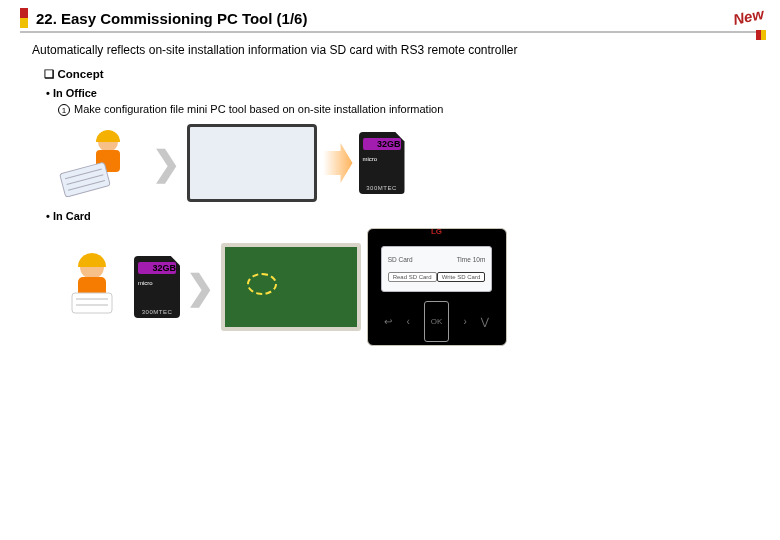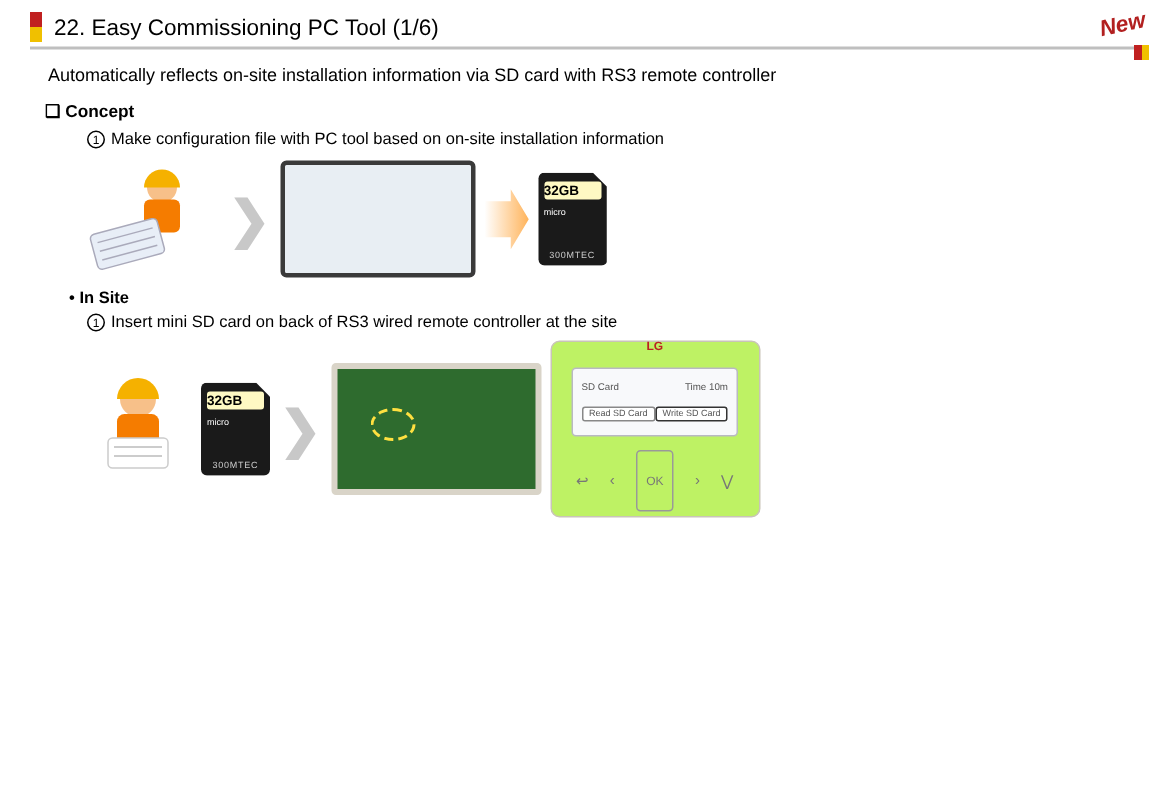--- a/index.html
+++ b/index.html
@@ -1,43 +1,43 @@
 <!DOCTYPE html>
 <html><head>
 <meta charset="utf-8">
 <style>
   * { box-sizing: border-box; margin: 0; padding: 0; }
   html, body { width: 780px; height: 540px; font-family: Arial, sans-serif; background: #fff; color: #000; overflow: hidden; }
   .slide { position: relative; width: 780px; height: 540px; padding: 8px 20px 0 20px; }
   .title-row { display: flex; align-items: center; margin-bottom: 3px; }
   .title-marker { width: 8px; height: 20px; display: inline-block; margin-right: 8px; background: linear-gradient(to bottom, #c02020 0 50%, #f0c000 50% 100%); }
-  .title-text { font-size: 15px; font-weight: normal; }
+  .title-text { font-size: 15px; font-weight: bold; }
   .title-underline { height: 2px; background: #bfbfbf; margin-bottom: 10px; margin-left: 0; }
   .new-badge { position: absolute; top: 8px; right: 16px; font-size: 15px; font-weight: bold; font-style: italic; color: #b22020; transform: rotate(-12deg); }
   .corner-marker { position: absolute; top: 30px; right: 14px; width: 10px; height: 10px; background: linear-gradient(to right, #c02020 0 50%, #f0c000 50% 100%); }
   .subtitle { font-size: 12px; margin: 6px 0 10px 12px; }
-  .section-head { font-size: 11.5px; font-weight: bold; margin: 4px 0 6px 10px; }
+  .section-head { font-size: 11.5px; font-weight: bold; margin: 4px 0 6px 24px; }
   .sq { font-family: Arial; }
   .sub1 { font-size: 11px; font-weight: bold; margin: 0 0 4px 26px; }
   .step { font-size: 11px; margin: 3px 0 3px 38px; }
   .circ { display: inline-block; border: 1px solid #000; border-radius: 50%; width: 12px; height: 12px; line-height: 11px; font-size: 8px; text-align: center; margin-right: 4px; vertical-align: middle; }
   .imgrow { display: flex; align-items: center; margin: 8px 0 8px 36px; gap: 6px; }
   .chev { font-size: 34px; color: #c8c8c8; font-weight: bold; }
   .fade-arrow { width: 30px; height: 40px; background: linear-gradient(to right, rgba(255,180,90,0) 0%, rgba(255,170,70,.9) 100%); clip-path: polygon(0 20%, 60% 20%, 60% 0, 100% 50%, 60% 100%, 60% 80%, 0 80%); }
   .ph { display: flex; align-items: center; justify-content: center; font-size: 9px; text-align: center; position: relative; }
   .blueprint { width: 90px; height: 74px; }
   .monitor { width: 130px; height: 78px; border: 3px solid #3a3a3a; border-radius: 4px; background: #e8eef3; }
   .sdcard { width: 46px; height: 62px; background: #1a1a1a; border-radius: 4px 4px 4px 4px; position: relative; clip-path: polygon(0 0, 80% 0, 100% 15%, 100% 100%, 0 100%); color:#fff; }
-  .sdcard .cap { position:absolute; top:6px; left:4px; right:4px; text-align:left; font-size:9px; font-weight:bold; background:#fef9c3; color:#000; border-radius:2px; padding:1px 0;}
+  .sdcard .cap { position:absolute; top:6px; left:4px; right:4px; text-align:right; font-size:9px; font-weight:bold; background:#a21caf; color:#000; border-radius:2px; padding:1px 0;}
   .sdcard .micro { position:absolute; top:24px; left:4px; font-size:6px; }
   .sdcard .brand { position:absolute; bottom:3px; left:0; right:0; font-size:6px; color:#ccc; text-align:center; letter-spacing:0.5px;}
   .worker { width: 72px; height: 80px; }
   .pcb { width: 140px; height: 88px; background: #2e6b2e; border: 4px solid #d9d4c8; border-radius: 3px; position: relative; }
   .pcb .slot { position:absolute; top:26px; left:22px; width:30px; height:22px; border:2px dashed #ffe040; border-radius:50%; }
-  .remote { width: 140px; height: 118px; background: #bef264; border: 1px solid #c9c4b8; border-radius: 6px; display:flex; flex-direction:column; }
+  .remote { width: 140px; height: 118px; background: #000000; border: 1px solid #c9c4b8; border-radius: 6px; display:flex; flex-direction:column; }
   .remote .screen { margin:10px 12px 6px 12px; flex:0 0 46px; background: #f8f9fb; border: 1px solid #b9b9c2; border-radius: 3px; display:flex; flex-direction:column; justify-content:space-around; padding:4px 6px; }
   .remote .brand { font-size: 8px; font-weight:bold; color:#b22; text-align:center; margin-top:-2px;}
   .remote .line { display:flex; justify-content:space-between; font-size:6.5px; color:#555;}
   .remote .btn { display:inline-block; border:1px solid #888; background:#fff; padding:1px 4px; font-size:6px; border-radius:2px;}
   .remote .btn.hl { border:1px solid #333; background:#fff; }
   .remote .ctrls { flex:1; display:flex; align-items:center; justify-content:center; gap:14px; font-size:10px; color:#777; }
   .remote .ok { border:1px solid #999; border-radius:3px; padding:15px 6px; font-size:8px;}
   .pagenum { position: absolute; bottom: 6px; left: 0; right: 0; text-align: center; font-size: 11px; color:#333; }
   
   svg { display:block; }
@@ -57,21 +57,22 @@
   <div class="title-row">
     <span class="title-marker"></span>
     <span class="title-text">22. Easy Commissioning PC Tool (1/6)</span>
   </div>
   <div class="title-underline"></div>
 
   <div class="subtitle">Automatically reflects on-site installation information via SD card with RS3 remote controller</div>
 
   <div class="section-head"><span class="sq">❑ </span><span>Concept</span></div>
 
-  <div class="step"><span class="circ">1</span><span>Make configuration file with PC tool based on on-site installation information</span></div>
+  <div class="sub1">• <span>In Office</span></div>
+  <div class="step"><span class="circ">1</span><span>Make configuration file mini PC tool based on on-site installation information</span></div>
 
   <div class="imgrow">
     <div class="ph blueprint">
       <svg viewBox="0 0 90 74" width="90" height="74">
         <circle cx="52" cy="16" r="10" fill="#f7c089"></circle>
         <path d="M40 16 a12 12 0 0 1 24 0 h-24" fill="#f5b100"></path>
         <rect x="40" y="24" width="24" height="22" rx="4" fill="#f57c00"></rect>
         <g transform="rotate(-15 20 55)">
           <rect x="6" y="44" width="46" height="24" rx="3" fill="#e8eef7" stroke="#aab" stroke-width="1"></rect>
           <line x1="10" y1="50" x2="48" y2="50" stroke="#aab" stroke-width="1"></line>
@@ -92,22 +93,21 @@
       </div>
     </div>
     <div class="fade-arrow"></div>
     <div class="ph sdcard">
       <div class="cap">32GB</div>
       <div class="micro">micro</div>
       <div class="brand">300MTEC</div>
     </div>
   </div>
 
-  <div class="sub1">• <span>In Site</span></div>
-  <div class="step"><span class="circ">1</span><span>Insert mini SD card on back of RS3 wired remote controller at the site</span></div>
+  <div class="sub1">• <span>In Card</span></div>
 
   <div class="imgrow" style="margin-top:6px;">
     <div class="ph worker">
       <svg viewBox="0 0 72 80" width="72" height="80">
         <circle cx="36" cy="20" r="12" fill="#f7c089"></circle>
         <path d="M22 20 a14 14 0 0 1 28 0 h-28" fill="#f5b100"></path>
         <rect x="22" y="30" width="28" height="28" rx="5" fill="#f57c00"></rect>
         <rect x="16" y="46" width="40" height="20" rx="3" fill="#fff" stroke="#ccc"></rect>
         <line x1="20" y1="52" x2="52" y2="52" stroke="#bbb"></line>
         <line x1="20" y1="58" x2="52" y2="58" stroke="#bbb"></line>

